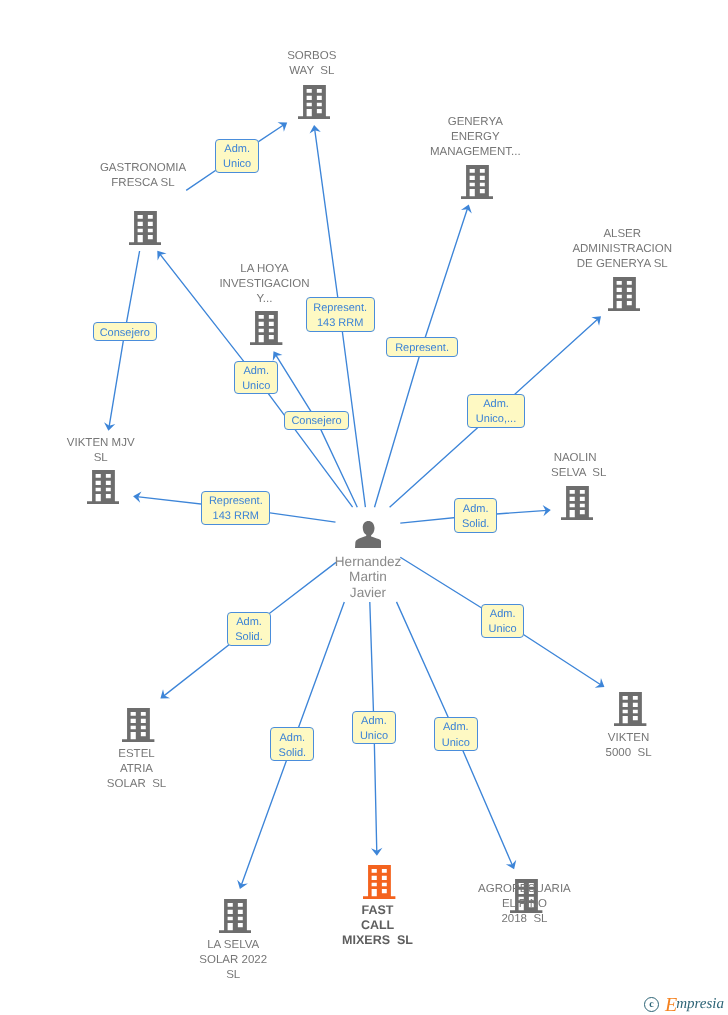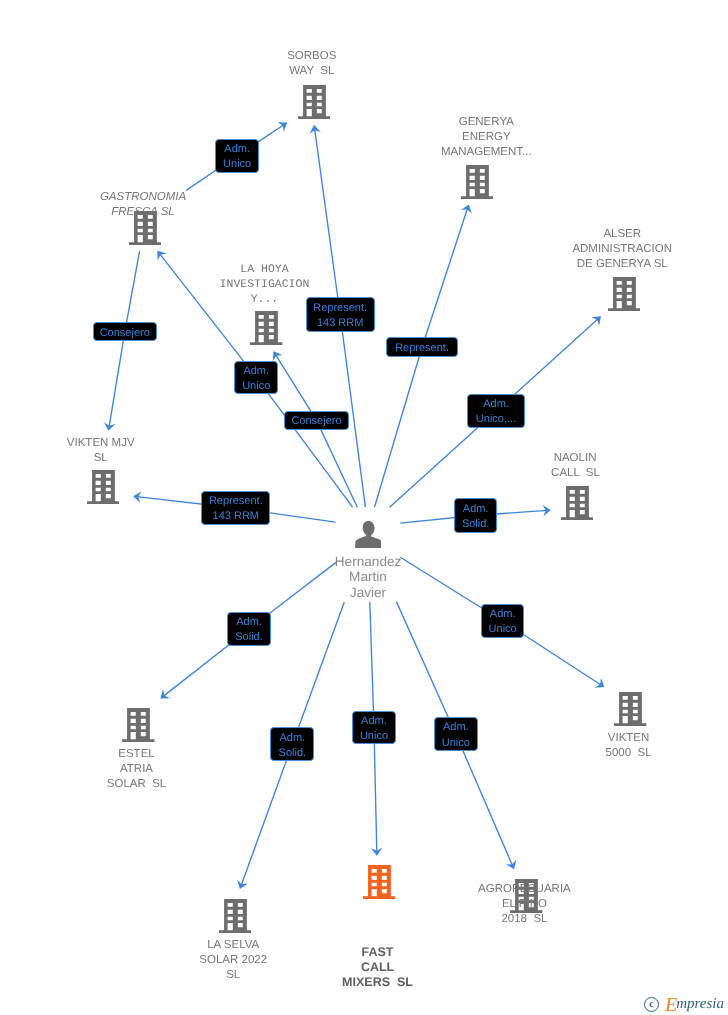--- a/index.html
+++ b/index.html
@@ -9,23 +9,23 @@
        -webkit-font-smoothing:antialiased;text-rendering:geometricPrecision;}
   #stage{position:absolute;left:0;top:0;width:728px;height:1015px;}
   svg#edge-layer{position:absolute;left:0;top:0;width:728px;height:1015px;overflow:visible;}
   svg#edge-layer path.edge{fill:none;stroke:#3d85d8;stroke-width:1.35;}
   svg#edge-layer path.arrowhead{fill:#3d85d8;stroke:none;}
   .node{position:absolute;}
   .node .icon-wrap{position:absolute;left:50%;}
   .node .cap{position:absolute;left:0;width:100%;text-align:center;color:#767676;
              font-size:11.5px;line-height:15px;white-space:pre;}
   .node.is-person .cap{color:#8a8a8a;font-size:13.6px;line-height:15.2px;text-align:center;}
-  .node.is-highlight .cap{color:#5e5e5e;font-weight:bold;font-size:12.5px;margin-top:42px;}
+  .node.is-highlight .cap{color:#5e5e5e;font-weight:bold;font-size:12.5px;}
   .rel-box{position:absolute;box-sizing:border-box;border:1.45px solid #4a8ddb;border-radius:4px;
-           background:#000000;display:flex;align-items:center;justify-content:center;padding-top:2.8px;}
+           background:#fef9c3;display:flex;align-items:center;justify-content:center;padding-top:2.8px;}
   .rel-box span{color:#3b82d6;font-size:11.0px;line-height:15.3px;text-align:center;
                 white-space:pre;display:block;}
   #footer-logo{position:absolute;right:4px;bottom:3px;display:flex;align-items:flex-end;}
   #footer-logo .copy{display:inline-block;width:15px;height:15px;position:relative;margin-bottom:0px;
       font-size:0;line-height:0;color:transparent;}
   #footer-logo .copy::before{content:"";position:absolute;inset:0;border:1.7px solid #2d6476;
       border-radius:50%;box-sizing:border-box;}
   #footer-logo .copy::after{content:"c";position:absolute;inset:0;color:#2d6476;font-size:10px;
       line-height:15px;text-align:center;font-family:"Liberation Serif",serif;font-weight:bold;}
   #footer-logo .brand-e{color:#f5821f;font-family:"Liberation Serif",serif;font-style:italic;
@@ -76,38 +76,38 @@
             <path d="M8.41 3.85h5.05v3.73H8.41Z M18.41 3.85h4.78v3.73h-4.78Z M8.41 10.55h5.05v4.01H8.41Z M18.41 10.55h4.78v4.01h-4.78Z M8.41 17.31h5.05v3.29H8.41Z M18.41 17.31h4.78v3.29h-4.78Z M8.41 23.35h5.05v7.14H8.41Z M18.41 23.35h4.78v4.2h-4.78Z" fill="#fff"></path>
           </svg></div>
         <div class="cap" style="top: 49.3px;">SORBOS
 WAY  SL</div>
       </div>
       <div class="node" style="left: 429.9px; top: 0px; width: 90.8px;">
         <div class="icon-wrap" style="top: 165px; margin-left: -14.2px;"><svg class="b-icon" width="32.4" height="34.2" viewBox="0 0 31.6 33.3">
             <path d="M4.95 0h22.25v30.5H4.95Z M0 30.5h31.6v2.8H0Z" fill="#6d6d6d"></path>
             <path d="M8.41 3.85h5.05v3.73H8.41Z M18.41 3.85h4.78v3.73h-4.78Z M8.41 10.55h5.05v4.01H8.41Z M18.41 10.55h4.78v4.01h-4.78Z M8.41 17.31h5.05v3.29H8.41Z M18.41 17.31h4.78v3.29h-4.78Z M8.41 23.35h5.05v7.14H8.41Z M18.41 23.35h4.78v4.2h-4.78Z" fill="#fff"></path>
           </svg></div>
-        <div class="cap" style="top: 114.7px; margin-left: 11px;">GENERYA
+        <div class="cap" style="top: 114.7px;">GENERYA
 ENERGY
 MANAGEMENT...</div>
       </div>
       <div class="node" style="left: 99.9px; top: 0px; width: 86.2px;">
         <div class="icon-wrap" style="top: 210.9px; margin-left: -14.2px;"><svg class="b-icon" width="32.4" height="34.2" viewBox="0 0 31.6 33.3">
             <path d="M4.95 0h22.25v30.5H4.95Z M0 30.5h31.6v2.8H0Z" fill="#6d6d6d"></path>
             <path d="M8.41 3.85h5.05v3.73H8.41Z M18.41 3.85h4.78v3.73h-4.78Z M8.41 10.55h5.05v4.01H8.41Z M18.41 10.55h4.78v4.01h-4.78Z M8.41 17.31h5.05v3.29H8.41Z M18.41 17.31h4.78v3.29h-4.78Z M8.41 23.35h5.05v7.14H8.41Z M18.41 23.35h4.78v4.2h-4.78Z" fill="#fff"></path>
           </svg></div>
-        <div class="cap" style="top: 190px; font-style: italic;">GASTRONOMIA
+        <div class="cap" style="top: 161px;">GASTRONOMIA
 FRESCA SL</div>
       </div>
       <div class="node" style="left: 219.4px; top: 0px; width: 90.1px;">
         <div class="icon-wrap" style="top: 311px; margin-left: -14.2px;"><svg class="b-icon" width="32.4" height="34.2" viewBox="0 0 31.6 33.3">
             <path d="M4.95 0h22.25v30.5H4.95Z M0 30.5h31.6v2.8H0Z" fill="#6d6d6d"></path>
             <path d="M8.41 3.85h5.05v3.73H8.41Z M18.41 3.85h4.78v3.73h-4.78Z M8.41 10.55h5.05v4.01H8.41Z M18.41 10.55h4.78v4.01h-4.78Z M8.41 17.31h5.05v3.29H8.41Z M18.41 17.31h4.78v3.29h-4.78Z M8.41 23.35h5.05v7.14H8.41Z M18.41 23.35h4.78v4.2h-4.78Z" fill="#fff"></path>
           </svg></div>
-        <div class="cap" style="top: 261.5px; font-family: Liberation Mono, monospace;">LA HOYA
+        <div class="cap" style="top: 261.5px;">LA HOYA
 INVESTIGACION
 Y...</div>
       </div>
       <div class="node" style="left: 572.4px; top: 0px; width: 99.7px;">
         <div class="icon-wrap" style="top: 277px; margin-left: -14.2px;"><svg class="b-icon" width="32.4" height="34.2" viewBox="0 0 31.6 33.3">
             <path d="M4.95 0h22.25v30.5H4.95Z M0 30.5h31.6v2.8H0Z" fill="#6d6d6d"></path>
             <path d="M8.41 3.85h5.05v3.73H8.41Z M18.41 3.85h4.78v3.73h-4.78Z M8.41 10.55h5.05v4.01H8.41Z M18.41 10.55h4.78v4.01h-4.78Z M8.41 17.31h5.05v3.29H8.41Z M18.41 17.31h4.78v3.29h-4.78Z M8.41 23.35h5.05v7.14H8.41Z M18.41 23.35h4.78v4.2h-4.78Z" fill="#fff"></path>
           </svg></div>
         <div class="cap" style="top: 226.9px;">ALSER
 ADMINISTRACION
@@ -120,21 +120,21 @@
           </svg></div>
         <div class="cap" style="top: 435.9px;">VIKTEN MJV
 SL</div>
       </div>
       <div class="node" style="left: 551.1px; top: 0px; width: 47.9px;">
         <div class="icon-wrap" style="top: 486px; margin-left: -14.2px;"><svg class="b-icon" width="32.4" height="34.2" viewBox="0 0 31.6 33.3">
             <path d="M4.95 0h22.25v30.5H4.95Z M0 30.5h31.6v2.8H0Z" fill="#6d6d6d"></path>
             <path d="M8.41 3.85h5.05v3.73H8.41Z M18.41 3.85h4.78v3.73h-4.78Z M8.41 10.55h5.05v4.01H8.41Z M18.41 10.55h4.78v4.01h-4.78Z M8.41 17.31h5.05v3.29H8.41Z M18.41 17.31h4.78v3.29h-4.78Z M8.41 23.35h5.05v7.14H8.41Z M18.41 23.35h4.78v4.2h-4.78Z" fill="#fff"></path>
           </svg></div>
         <div class="cap" style="top: 450.9px;">NAOLIN
-CALL  SL</div>
+SELVA  SL</div>
       </div>
       <div class="node" style="left: 106.8px; top: 0px; width: 59.4px;">
         <div class="icon-wrap" style="top: 707.5px; margin-left: -14.2px;"><svg class="b-icon" width="32.4" height="34.2" viewBox="0 0 31.6 33.3">
             <path d="M4.95 0h22.25v30.5H4.95Z M0 30.5h31.6v2.8H0Z" fill="#6d6d6d"></path>
             <path d="M8.41 3.85h5.05v3.73H8.41Z M18.41 3.85h4.78v3.73h-4.78Z M8.41 10.55h5.05v4.01H8.41Z M18.41 10.55h4.78v4.01h-4.78Z M8.41 17.31h5.05v3.29H8.41Z M18.41 17.31h4.78v3.29h-4.78Z M8.41 23.35h5.05v7.14H8.41Z M18.41 23.35h4.78v4.2h-4.78Z" fill="#fff"></path>
           </svg></div>
         <div class="cap" style="top: 747.4px;">ESTEL
 ATRIA
 SOLAR  SL</div>
       </div>

